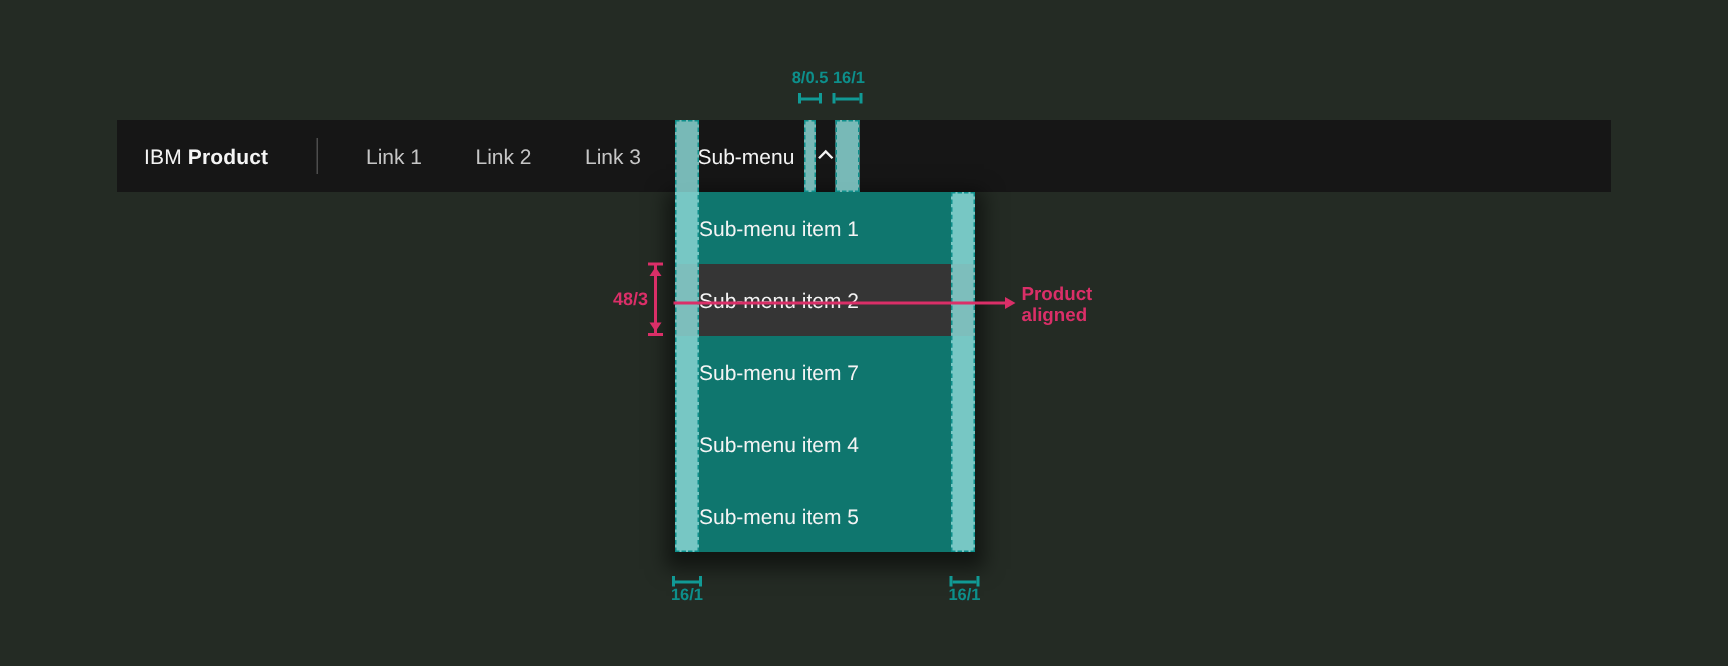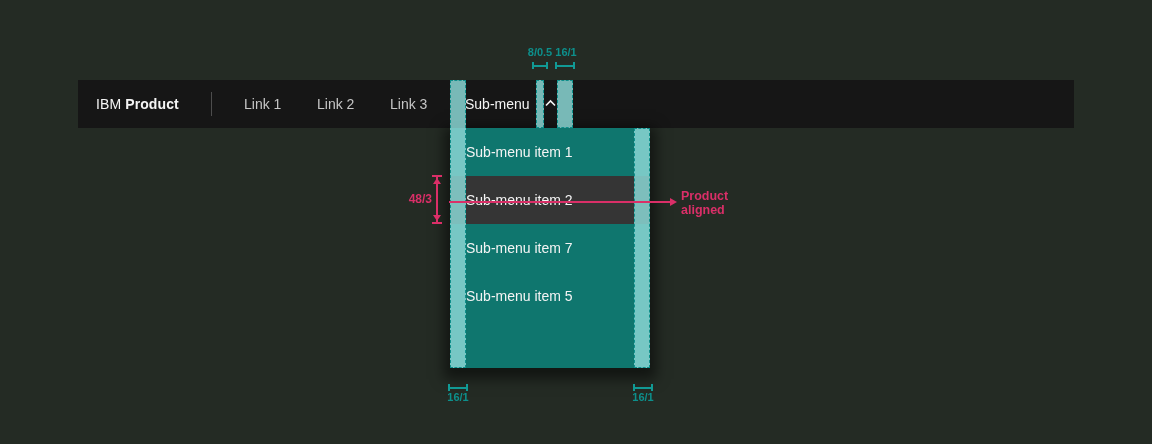--- a/index.html
+++ b/index.html
@@ -125,20 +125,21 @@
     <svg width="11" height="8" viewBox="0 0 11 8">
       <polyline points="1,6.5 5.5,2 10,6.5" fill="none" stroke="#f4f4f4" stroke-width="1.6"></polyline>
     </svg>
   </span>
 </div>
 
 <div id="menu" class="abs">
   <div class="menu-item">Sub-menu item 1</div>
   <div class="menu-item highlighted">Sub-menu item 2</div>
   <div class="menu-item">Sub-menu item 7</div>
+  <div class="menu-item">Sub-menu item 4</div>
   <div class="menu-item">Sub-menu item 5</div>
 </div>
 
 <div id="strip-menu-left" class="abs strip"></div>
 <div id="strip-text-chevron" class="abs strip"></div>
 <div id="strip-chevron-pad" class="abs strip"></div>
 <div id="strip-menu-right" class="abs strip"></div>
 
 <div id="bracket-top-gap" class="abs hbracket"></div>
 <div id="bracket-top-pad" class="abs hbracket"></div>

